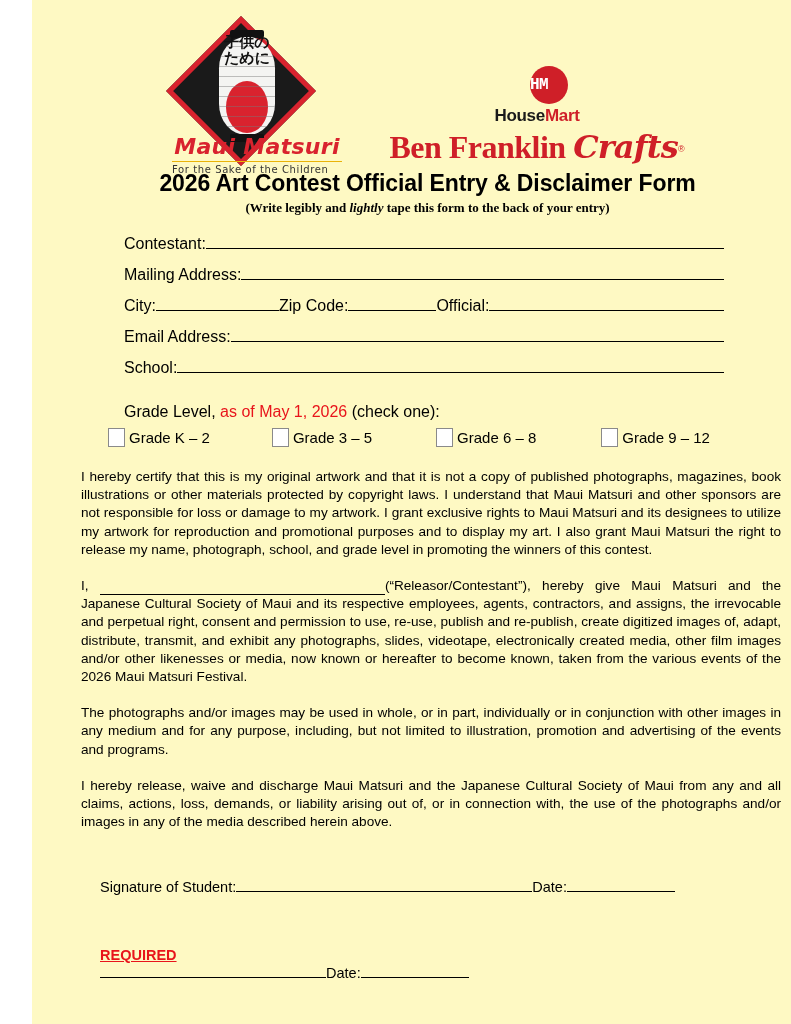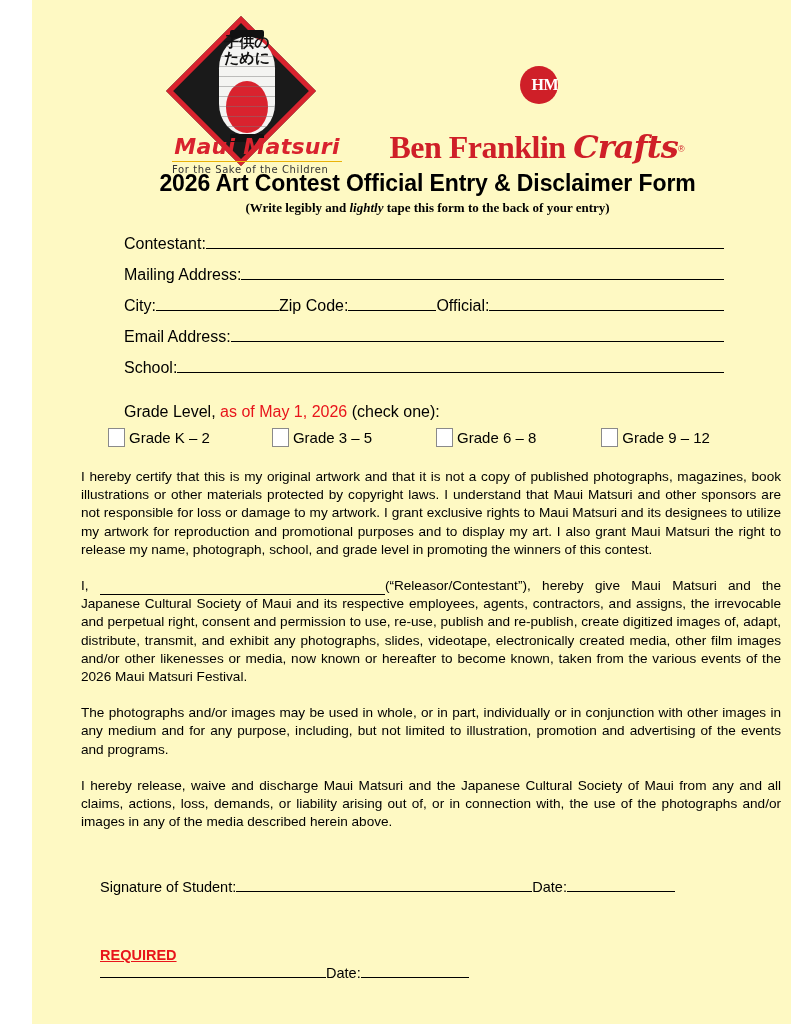--- a/index.html
+++ b/index.html
@@ -149,32 +149,32 @@
   
   .bfc-logo {
     position: absolute;
     left: 340px;
     top: 30px;
     width: 330px;
     height: 115px;
   }
   .hm-circle {
     position: absolute;
-    left: 148px;
+    left: 158px;
     top: 18px;
     width: 38px;
     height: 38px;
     border-radius: 50%;
     background: #cf1f28;
     color: #fff;
     font-size: 16px;
     font-weight: bold;
     line-height: 38px;
-    text-align: right;
-    font-family: Liberation Serif, serif;
+    text-align: left;
+    font-family: Liberation Mono, monospace;
     letter-spacing: -0.5px;
   }
   .housemart {
     position: absolute;
     left: 0;
     top: 58px;
     width: 330px;
     text-align: center;
     font-size: 17px;
     font-weight: bold;
@@ -359,20 +359,21 @@
         </div>
         <div class="lantern-kanji">子供のために</div>
         <div class="lantern-base"></div>
       </div>
       <div class="matsuri-word">Maui Matsuri</div>
       <div class="matsuri-tag">For the Sake of the Children</div>
     </div>
 
     <div class="bfc-logo">
       <div class="hm-circle">HM</div>
+      <div class="housemart"><span class="house">House</span><span class="mart">Mart</span></div>
       <div class="bfc-name"><span class="bf">Ben Franklin </span><span class="crafts">Crafts</span><span class="reg">®</span></div>
     </div>
   </div>
 
   <div class="title-block">
     <div class="title-main">2026 Art Contest Official Entry &amp; Disclaimer Form</div>
     <div class="title-sub"><span>(Write legibly and </span><i>lightly</i><span> tape this form to the back of your entry)</span></div>
   </div>
 
   <div class="fields">

